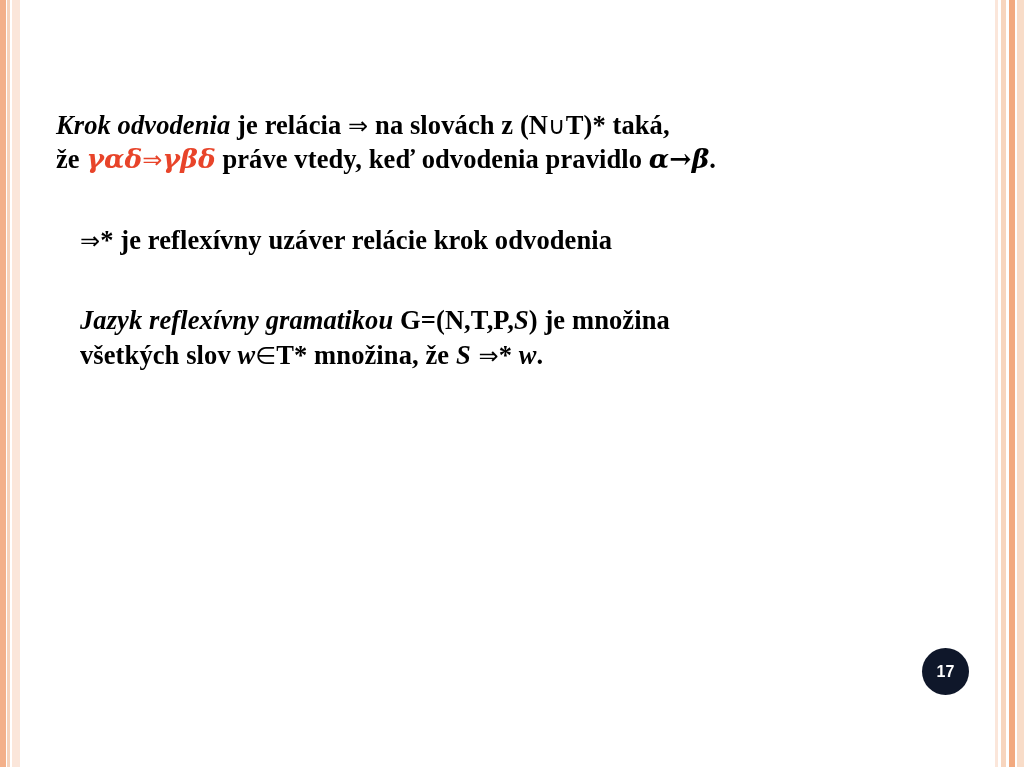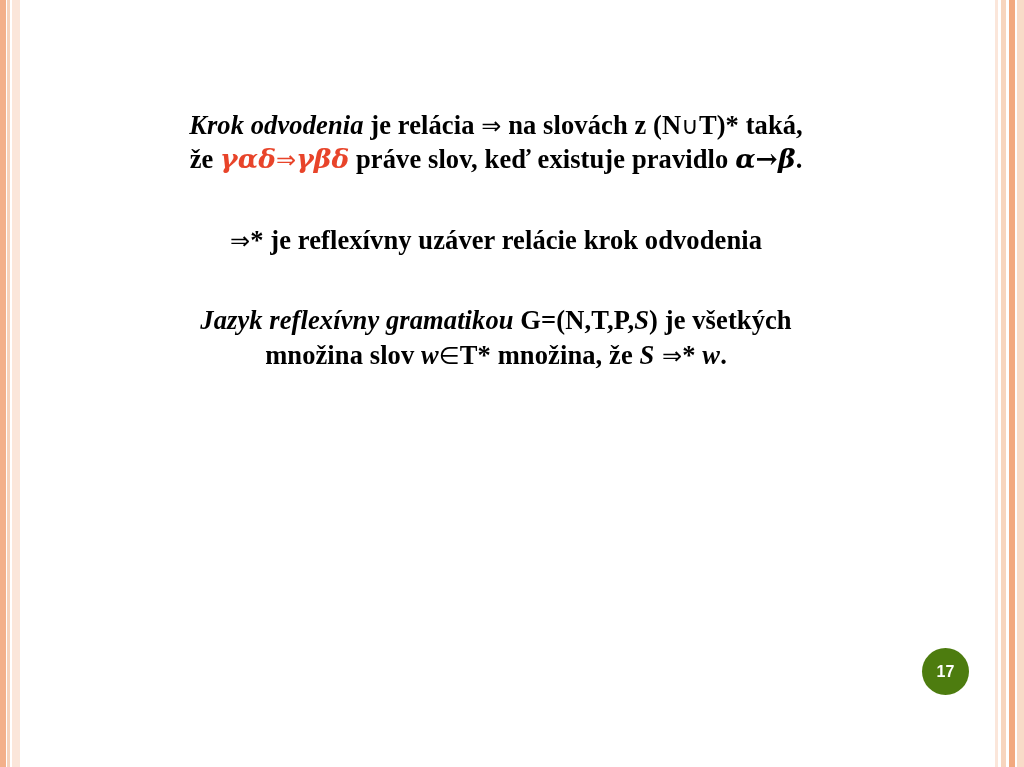--- a/index.html
+++ b/index.html
@@ -74,24 +74,24 @@
     top: 108px;
     width: 880px;
   }
   .para {
     font-size: 26.5px;
     line-height: 1.30;
     color: #000000;
     font-weight: bold;
     margin: 0 0 0 0;
     letter-spacing: 0.1px;
-    text-align: center;
   }
   .para + .para {
     margin-top: 46px;
+    margin-left: 24px;
   }
   .ital {
     font-style: italic;
   }
   .greek {
     font-family: "DejaVu Serif", serif;
     font-style: italic;
     font-weight: bold;
   }
   .red {
@@ -103,21 +103,21 @@
     font-size: 24px;
   }
 
   .page-number {
     position: absolute;
     left: 922px;
     top: 648px;
     width: 47px;
     height: 47px;
     border-radius: 50%;
-    background: #4d7c0f;
+    background: #0f172a;
     color: #ffffff;
     font-family: "Liberation Sans", sans-serif;
     font-size: 16px;
     font-weight: bold;
     display: flex;
     align-items: center;
     justify-content: center;
   }
 </style>
 </head>
@@ -135,29 +135,29 @@
     <div class="r1"></div>
     <div class="r2"></div>
     <div class="r3"></div>
     <div class="r4"></div>
   </div>
 
   <div class="content">
 
     <p class="para">
       <span class="ital">Krok odvodenia</span><span> je relácia </span><span class="sym">⇒</span><span> na slovách z (N</span><span class="sym">∪</span><span>T)* taká,</span><br>
-      <span>že </span><span class="greek red">γ</span><span class="greek red">α</span><span class="greek red">δ</span><span class="sym red">⇒</span><span class="greek red">γ</span><span class="greek red">β</span><span class="greek red">δ</span><span> práve slov, keď existuje pravidlo </span><span class="greek">α→β</span><span>.</span>
+      <span>že </span><span class="greek red">γ</span><span class="greek red">α</span><span class="greek red">δ</span><span class="sym red">⇒</span><span class="greek red">γ</span><span class="greek red">β</span><span class="greek red">δ</span><span> práve vtedy, keď odvodenia pravidlo </span><span class="greek">α→β</span><span>.</span>
     </p>
 
     <p class="para">
       <span class="sym">⇒</span><span>* je reflexívny uzáver relácie krok odvodenia</span>
     </p>
 
     <p class="para">
-      <span class="ital">Jazyk reflexívny gramatikou</span><span> G=(N,T,P,</span><span class="ital">S</span><span>) je všetkých</span><br>
-      <span>množina slov </span><span class="ital">w</span><span class="sym">∈</span><span>T* množina, že </span><span class="ital">S</span><span class="sym"> ⇒</span><span>* </span><span class="ital">w</span><span>.</span>
+      <span class="ital">Jazyk reflexívny gramatikou</span><span> G=(N,T,P,</span><span class="ital">S</span><span>) je množina</span><br>
+      <span>všetkých slov </span><span class="ital">w</span><span class="sym">∈</span><span>T* množina, že </span><span class="ital">S</span><span class="sym"> ⇒</span><span>* </span><span class="ital">w</span><span>.</span>
     </p>
 
   </div>
 
   <div class="page-number">17</div>
 
 </div>
 
 </body></html>

